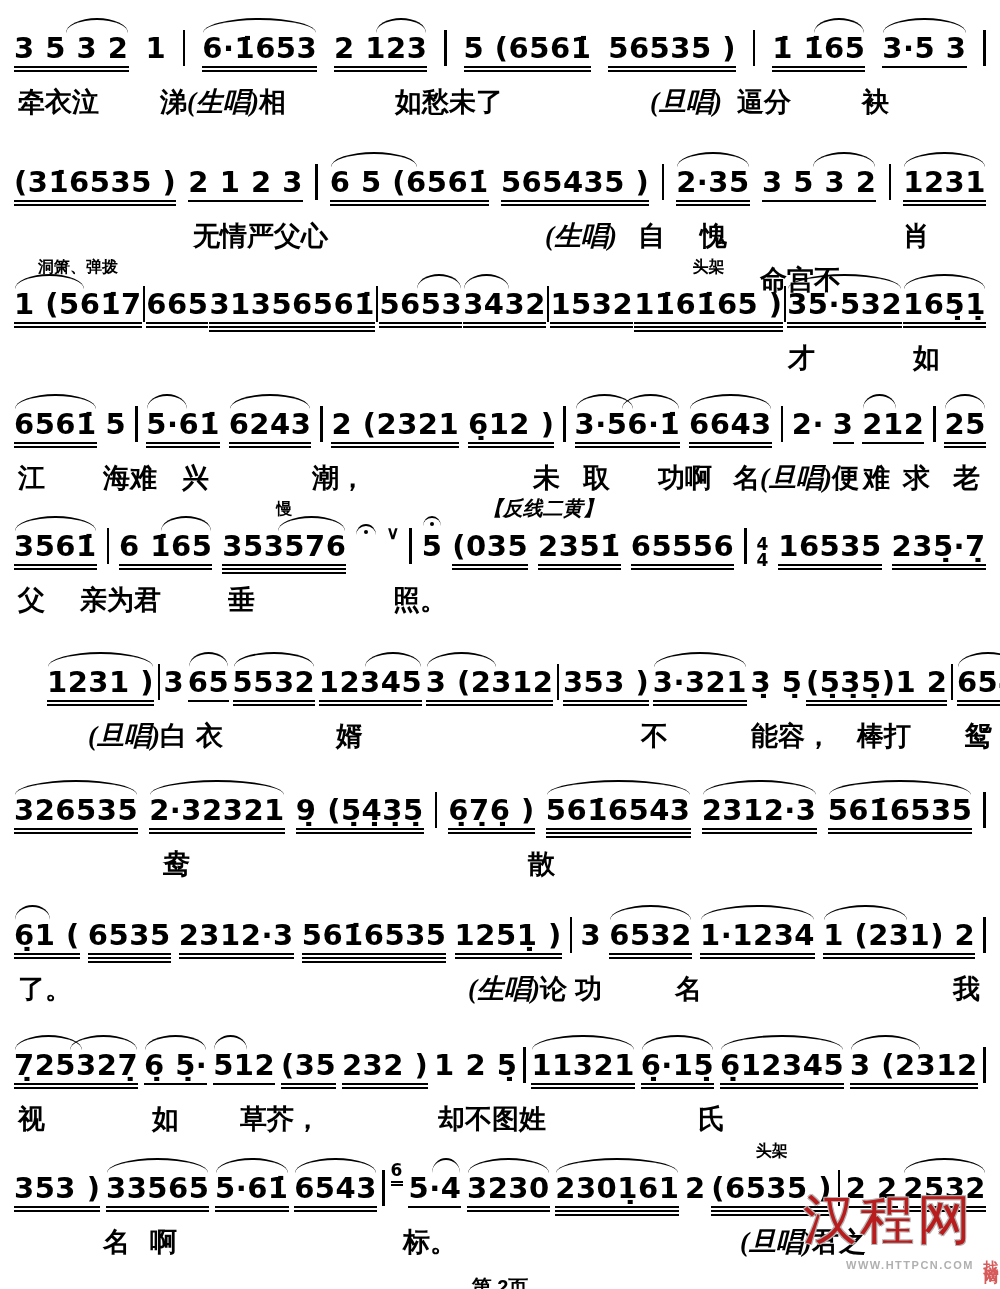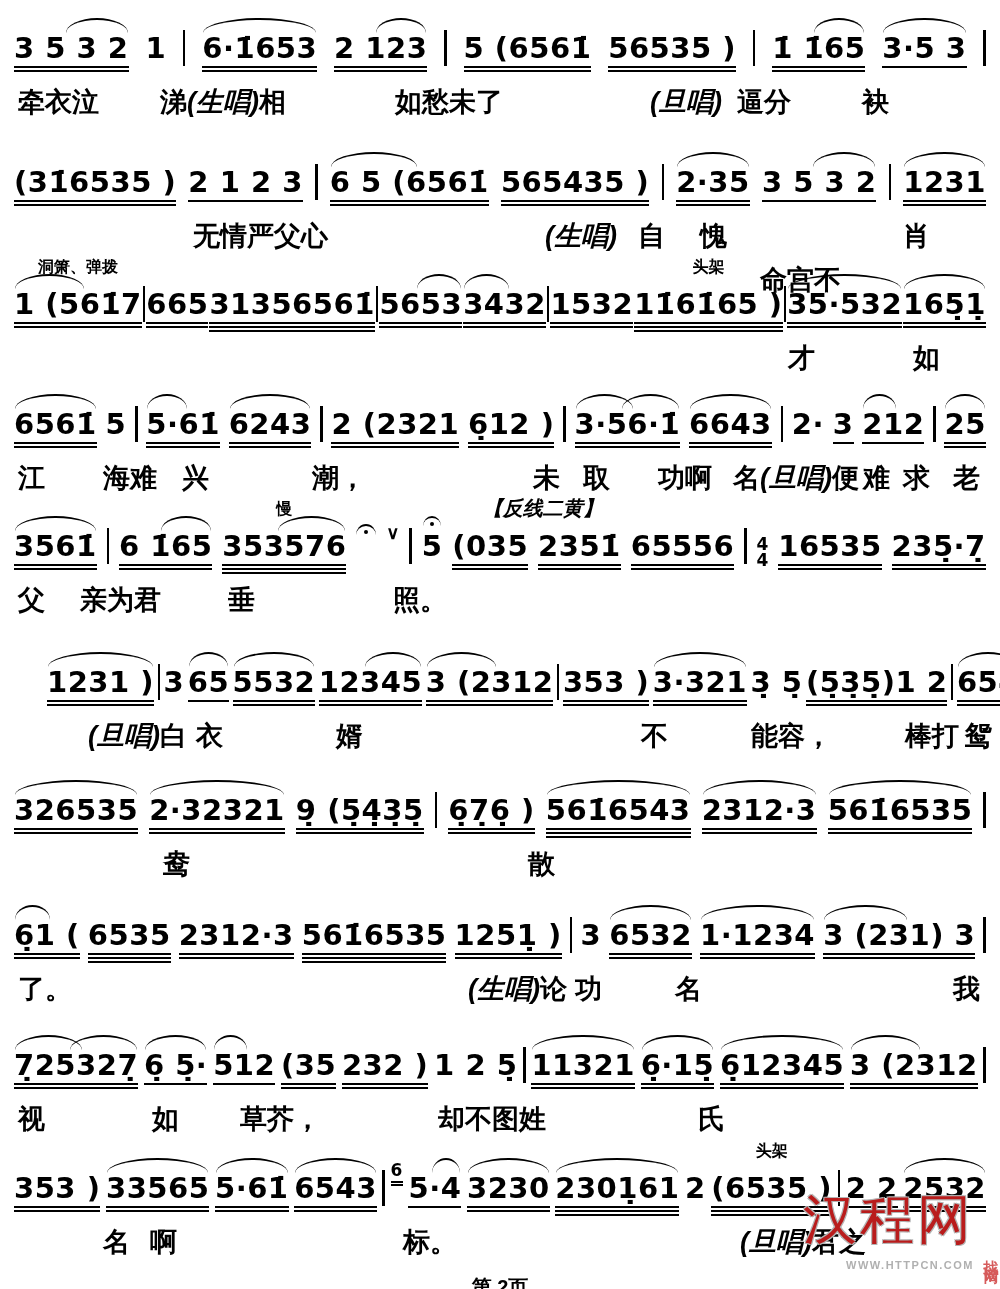--- a/index.html
+++ b/index.html
@@ -36,21 +36,21 @@
   .fa{position:absolute;bottom:calc(100% + 4px);left:50%;margin-left:-9px;width:18px;height:12px;}
   .fa::before{content:"";position:absolute;left:0;right:0;top:0;height:8px;
       border-top:2.5px solid #000;border-radius:50% 50% 0 0 / 100% 100% 0 0;}
   .fa::after{content:"";position:absolute;left:50%;top:6px;width:4px;height:4px;margin-left:-2px;
       background:#000;border-radius:50%;}
   .br{align-self:flex-end;margin-bottom:34px;font-size:18px;font-weight:bold;line-height:1;}
   .ts{display:flex;flex-direction:column;font-size:17px;font-weight:bold;line-height:0.95;
       text-align:center;align-self:flex-end;margin-bottom:8px;font-family:"DejaVu Sans",sans-serif;}
   .lyrics-row{position:relative;height:40px;margin-top:8px;}
   .lyr{position:absolute;top:0;font-size:27px;font-weight:bold;white-space:nowrap;
-       font-family:Liberation Sans, sans-serif;line-height:1.2;text-align:center;}
+       font-family:Liberation Serif, serif;line-height:1.2;text-align:center;}
   .dir{font-style:italic;font-weight:bold;}
   .page-label{position:absolute;left:50%;transform:translateX(-50%);bottom:-12px;
       font-size:20px;font-weight:bold;}
   .watermark{position:absolute;right:26px;bottom:18px;text-align:right;}
   .wm-logo{font-size:54px;font-weight:normal;color:#b91c1c;letter-spacing:3px;
       text-shadow:-1px -1px 0 #b5b5b5,1px -1px 0 #b5b5b5,-1px 1px 0 #b5b5b5,1px 1px 0 #b5b5b5;}
   .wm-url{font-size:11px;letter-spacing:1.5px;color:#b0b0b0;font-weight:bold;margin-top:2px;}
   .wm-seal{position:absolute;right:0px;bottom:26px;writing-mode:vertical-rl;
       color:#cc3333;font-size:15px;font-weight:bold;letter-spacing:5px;opacity:.8;}
 </style>
@@ -555,21 +555,21 @@
             <i></i>
           </span>
         </span>
       </div>
       <div class="lyrics-row">
         <span class="lyr" style="left: 55px;"><i class="dir">(旦唱)</i>白</span>
         <span class="lyr" style="left: 163px;">衣</span>
         <span class="lyr" style="left: 303px;">婿</span>
         <span class="lyr" style="left: 608px;">不</span>
         <span class="lyr" style="left: 718px;">能容，</span>
-        <span class="lyr" style="left: 872px;">棒打</span>
+        <span class="lyr" style="left: 824px;">棒打</span>
         <span class="lyr" style="left: 932px;">鸳</span>
       </div>
     </div>
     <div class="score-line" style="top: 788px;">
       <div class="notes-row">
         <span class="tok">
           <span class="slur"></span>
           <span class="num">326535</span>
           <span class="uls">
             <i></i>
@@ -687,21 +687,21 @@
         <span class="tok">
           <span class="slur"></span>
           <span class="num">1·1234</span>
           <span class="uls">
             <i></i>
             <i></i>
           </span>
         </span>
         <span class="tok">
           <span class="slur s-l"></span>
-          <span class="num">3 (231) 3</span>
+          <span class="num">1 (231) 2</span>
           <span class="uls">
             <i></i>
             <i></i>
           </span>
         </span>
         <span class="bar"></span>
       </div>
       <div class="lyrics-row">
         <span class="lyr" style="left: 18px;">了。</span>
         <span class="lyr" style="left: 468px;"><i class="dir">(生唱)</i>论</span>

